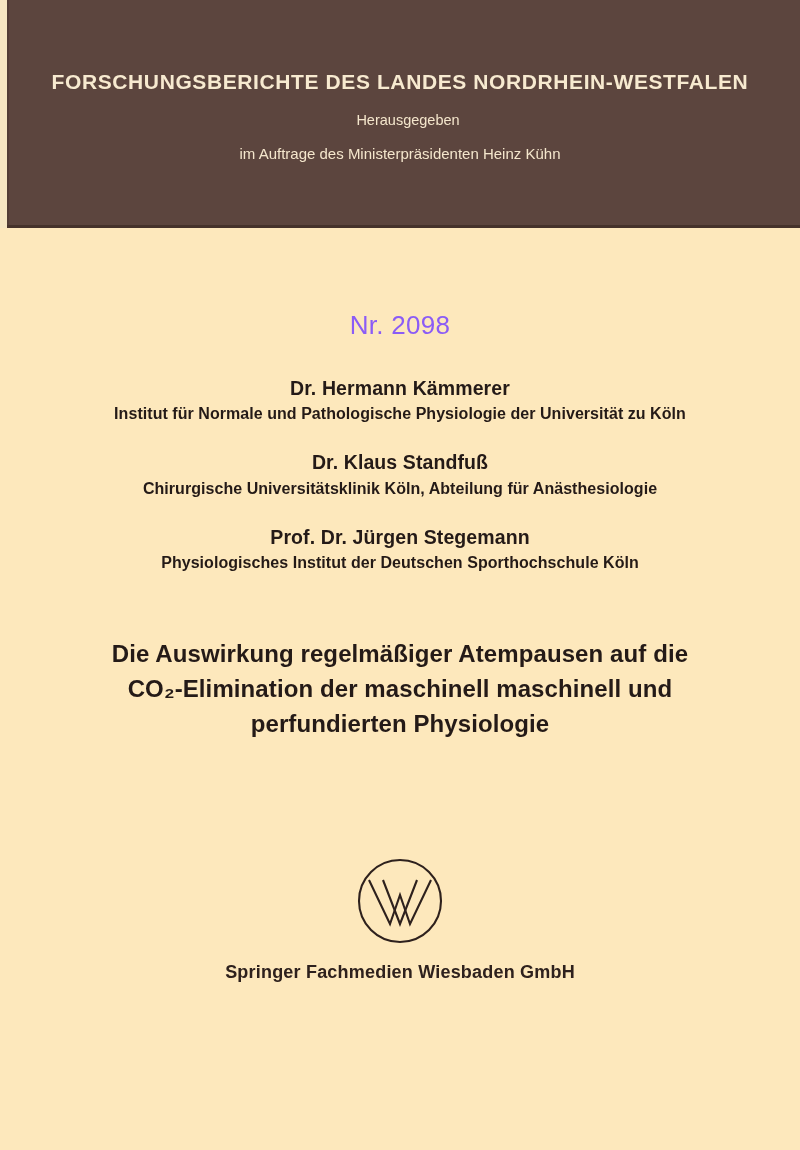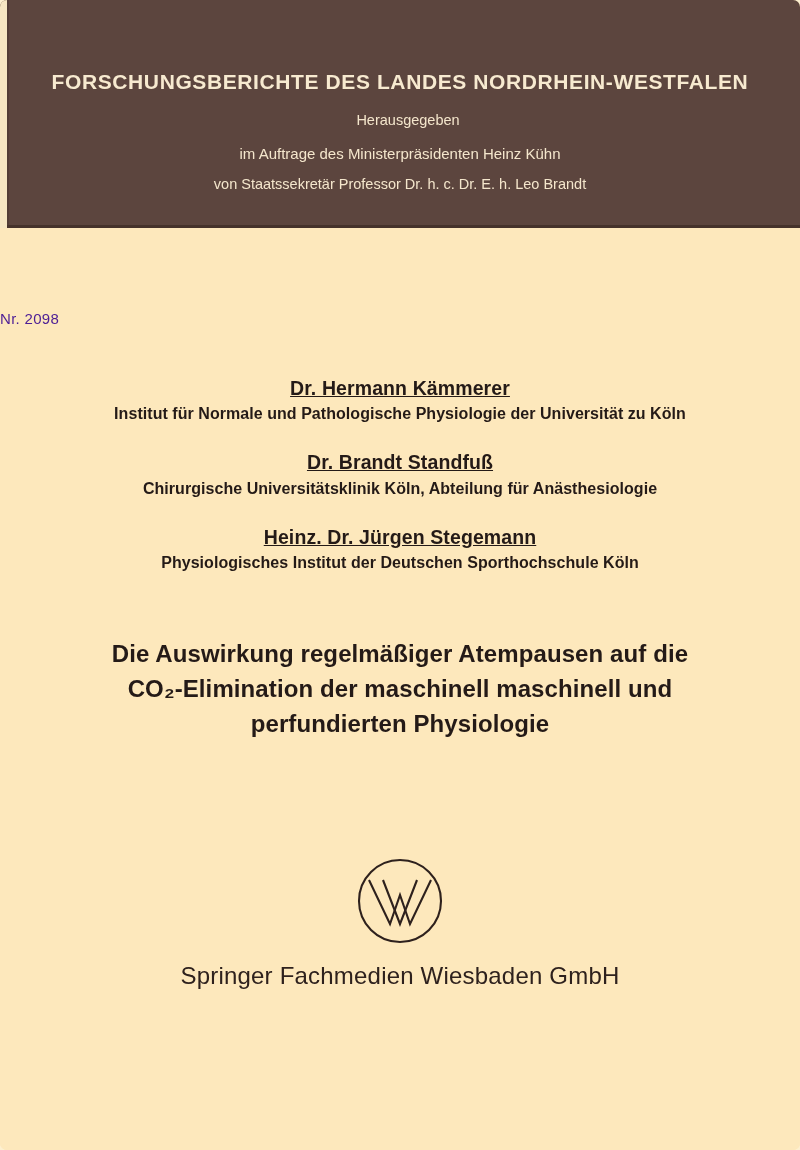--- a/index.html
+++ b/index.html
@@ -14,21 +14,20 @@
     overflow: hidden;
   }
 
   .cover {
     position: relative;
     width: 800px;
     height: 1150px;
     background: #fde8bc;
     box-sizing: border-box;
     overflow: hidden;
-    border-radius: 7px;
   }
 
   
   .spine-edge {
     position: absolute;
     left: 0;
     top: 0;
     width: 7px;
     height: 228px;
     background: #f6e6c2;
@@ -101,22 +100,23 @@
     height: 922px;
     background: #fde8bc;
     z-index: 1;
   }
 
   .report-number {
     position: absolute;
     top: 310px;
     left: 0;
     width: 100%;
-    color: #4c1d95;
-    font-size: 15px;
+    text-align: center;
+    color: #8b5cf6;
+    font-size: 26px;
     font-weight: 400;
     letter-spacing: .3px;
     z-index: 3;
   }
 
   .authors {
     position: absolute;
     top: 374px;
     left: 0;
     width: 100%;
@@ -125,21 +125,20 @@
   .author-block {
     text-align: center;
     margin-bottom: 22px;
   }
   .author-name {
     color: #241a17;
     font-size: 19.5px;
     font-weight: 700;
     line-height: 1.45;
     letter-spacing: .1px;
-    text-decoration: underline;
   }
   .author-affil {
     color: #241a17;
     font-size: 16px;
     font-weight: 700;
     line-height: 1.5;
     letter-spacing: .05px;
   }
 
   .main-title {
@@ -167,56 +166,55 @@
     z-index: 3;
   }
 
   .publisher-name {
     position: absolute;
     top: 962px;
     left: 0;
     width: 100%;
     text-align: center;
     color: #2e211d;
-    font-size: 24px;
-    font-weight: 400;
+    font-size: 18px;
+    font-weight: 700;
     letter-spacing: .2px;
     z-index: 3;
   }
 </style>
 </head>
 <body>
 
 <div class="cover">
 
   <div class="body-area"></div>
 
   <div class="header-band">
     <div class="series-title">FORSCHUNGSBERICHTE DES LANDES NORDRHEIN-WESTFALEN</div>
     <div class="series-sub l1">Herausgegeben</div>
     <div class="series-sub l2">im Auftrage des Ministerpräsidenten Heinz Kühn</div>
-    <div class="series-sub l3">von Staatssekretär Professor Dr. h. c. Dr. E. h. Leo Brandt</div>
   </div>
 
   <div class="spine-edge"></div>
   <div class="spine-edge-line"></div>
 
   <div class="report-number">Nr. 2098</div>
 
   <div class="authors">
     <div class="author-block">
       <div class="author-name">Dr. Hermann Kämmerer</div>
       <div class="author-affil">Institut für Normale und Pathologische Physiologie der Universität zu Köln</div>
     </div>
     <div class="author-block">
-      <div class="author-name">Dr. Brandt Standfuß</div>
+      <div class="author-name">Dr. Klaus Standfuß</div>
       <div class="author-affil">Chirurgische Universitätsklinik Köln, Abteilung für Anästhesiologie</div>
     </div>
     <div class="author-block">
-      <div class="author-name">Heinz. Dr. Jürgen Stegemann</div>
+      <div class="author-name">Prof. Dr. Jürgen Stegemann</div>
       <div class="author-affil">Physiologisches Institut der Deutschen Sporthochschule Köln</div>
     </div>
   </div>
 
   <div class="main-title">
     <span class="tl">Die Auswirkung regelmäßiger Atempausen auf die</span>
     <span class="tl">CO₂-Elimination der maschinell maschinell und</span>
     <span class="tl">perfundierten Physiologie</span>
   </div>
 

